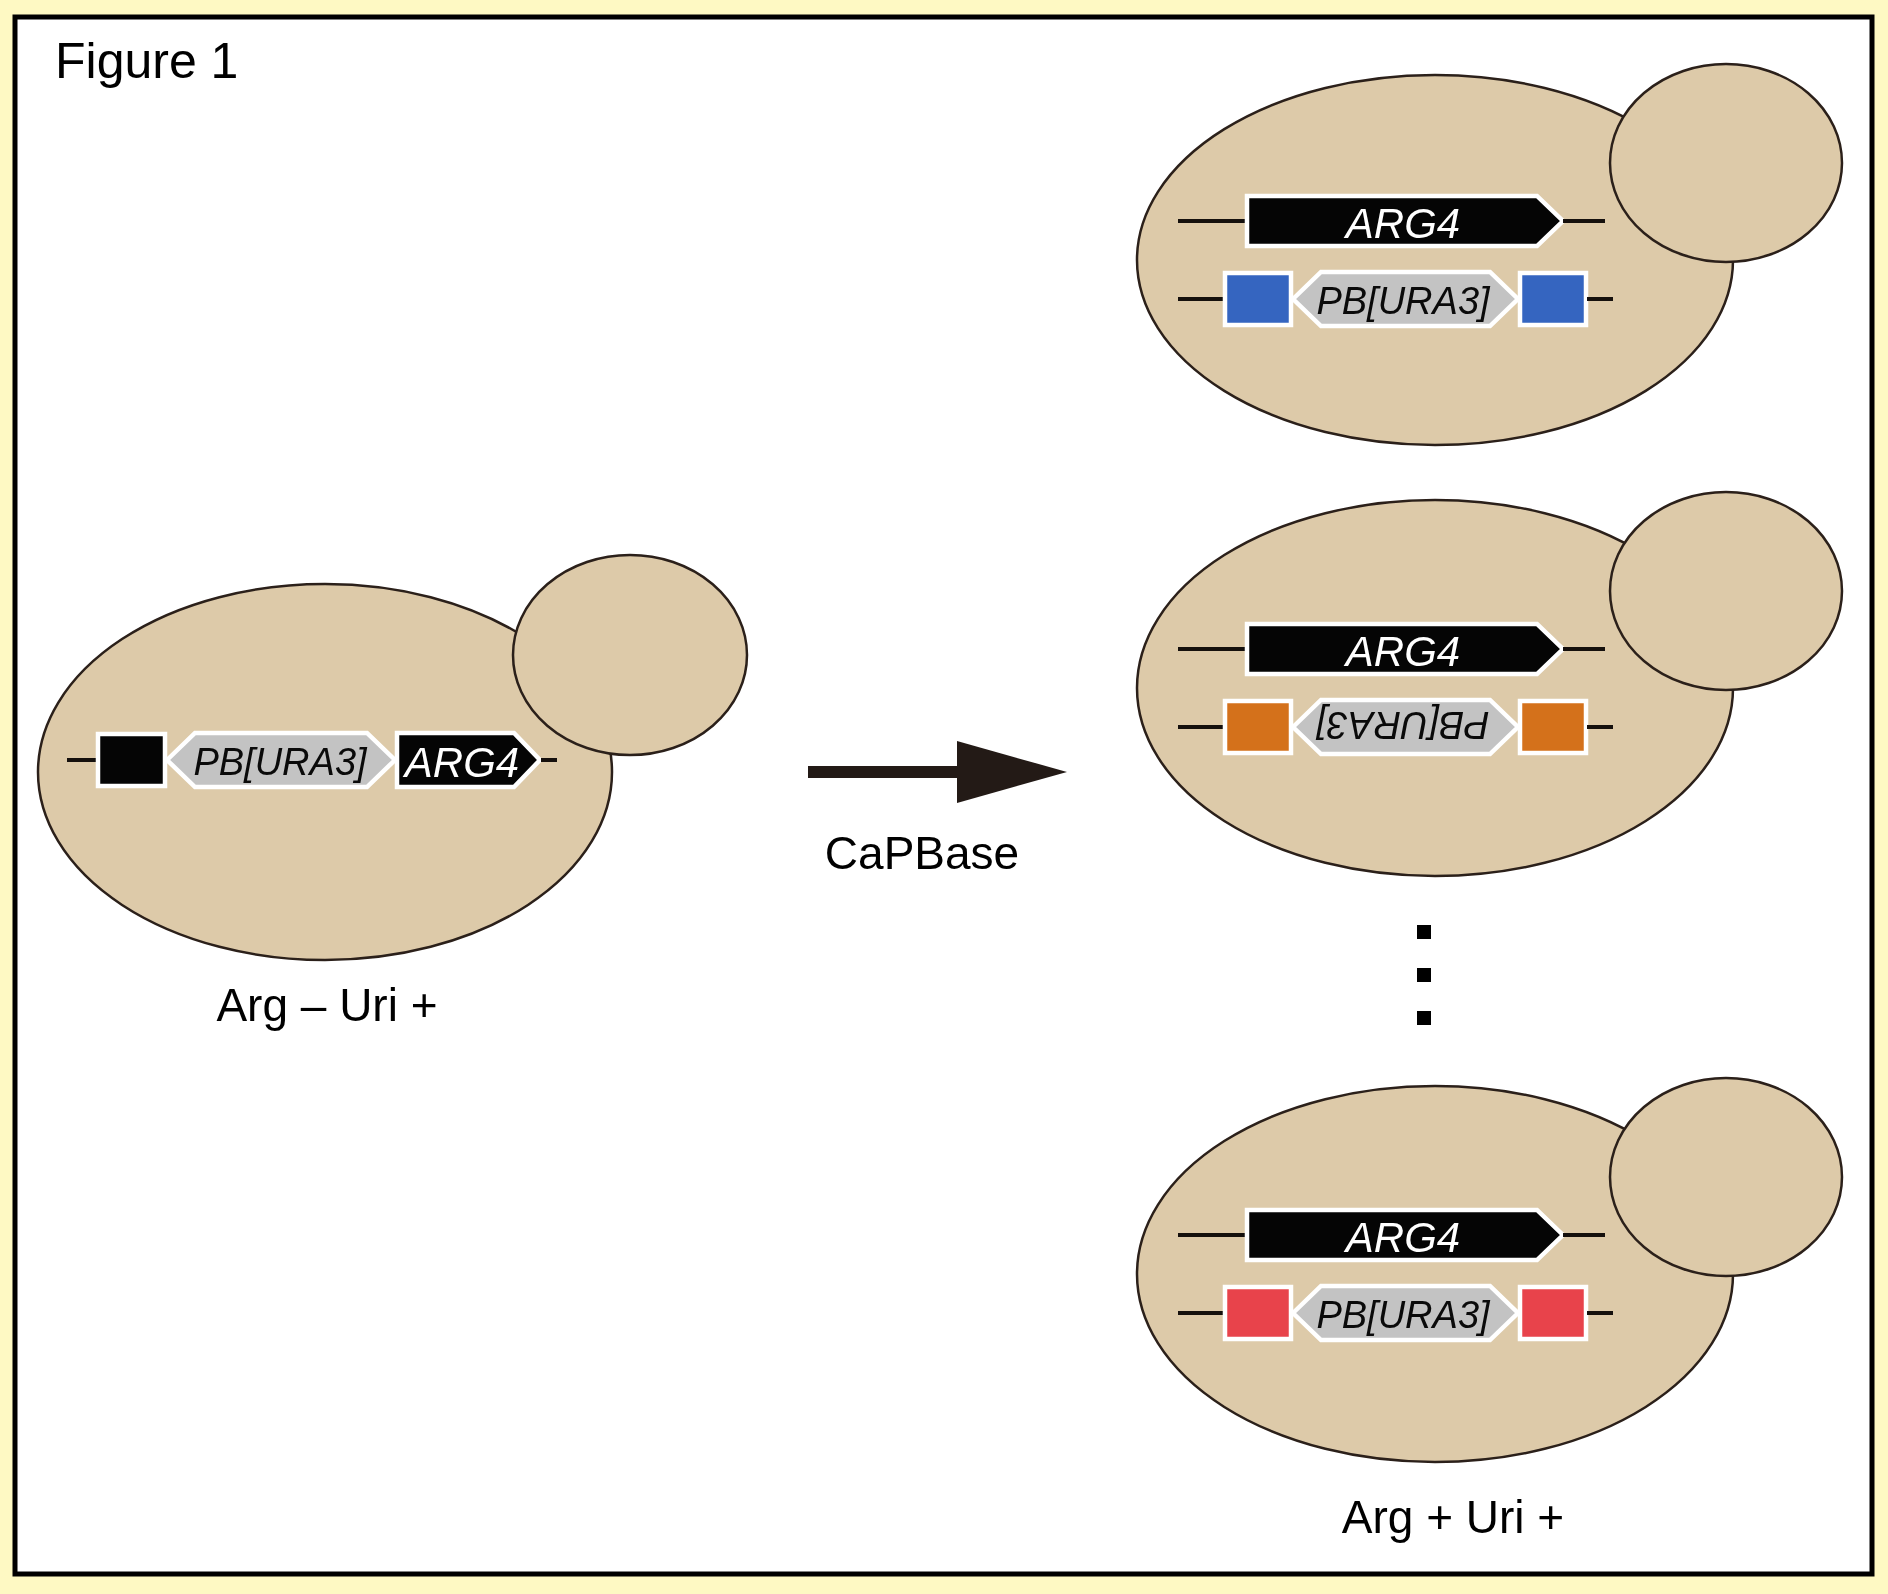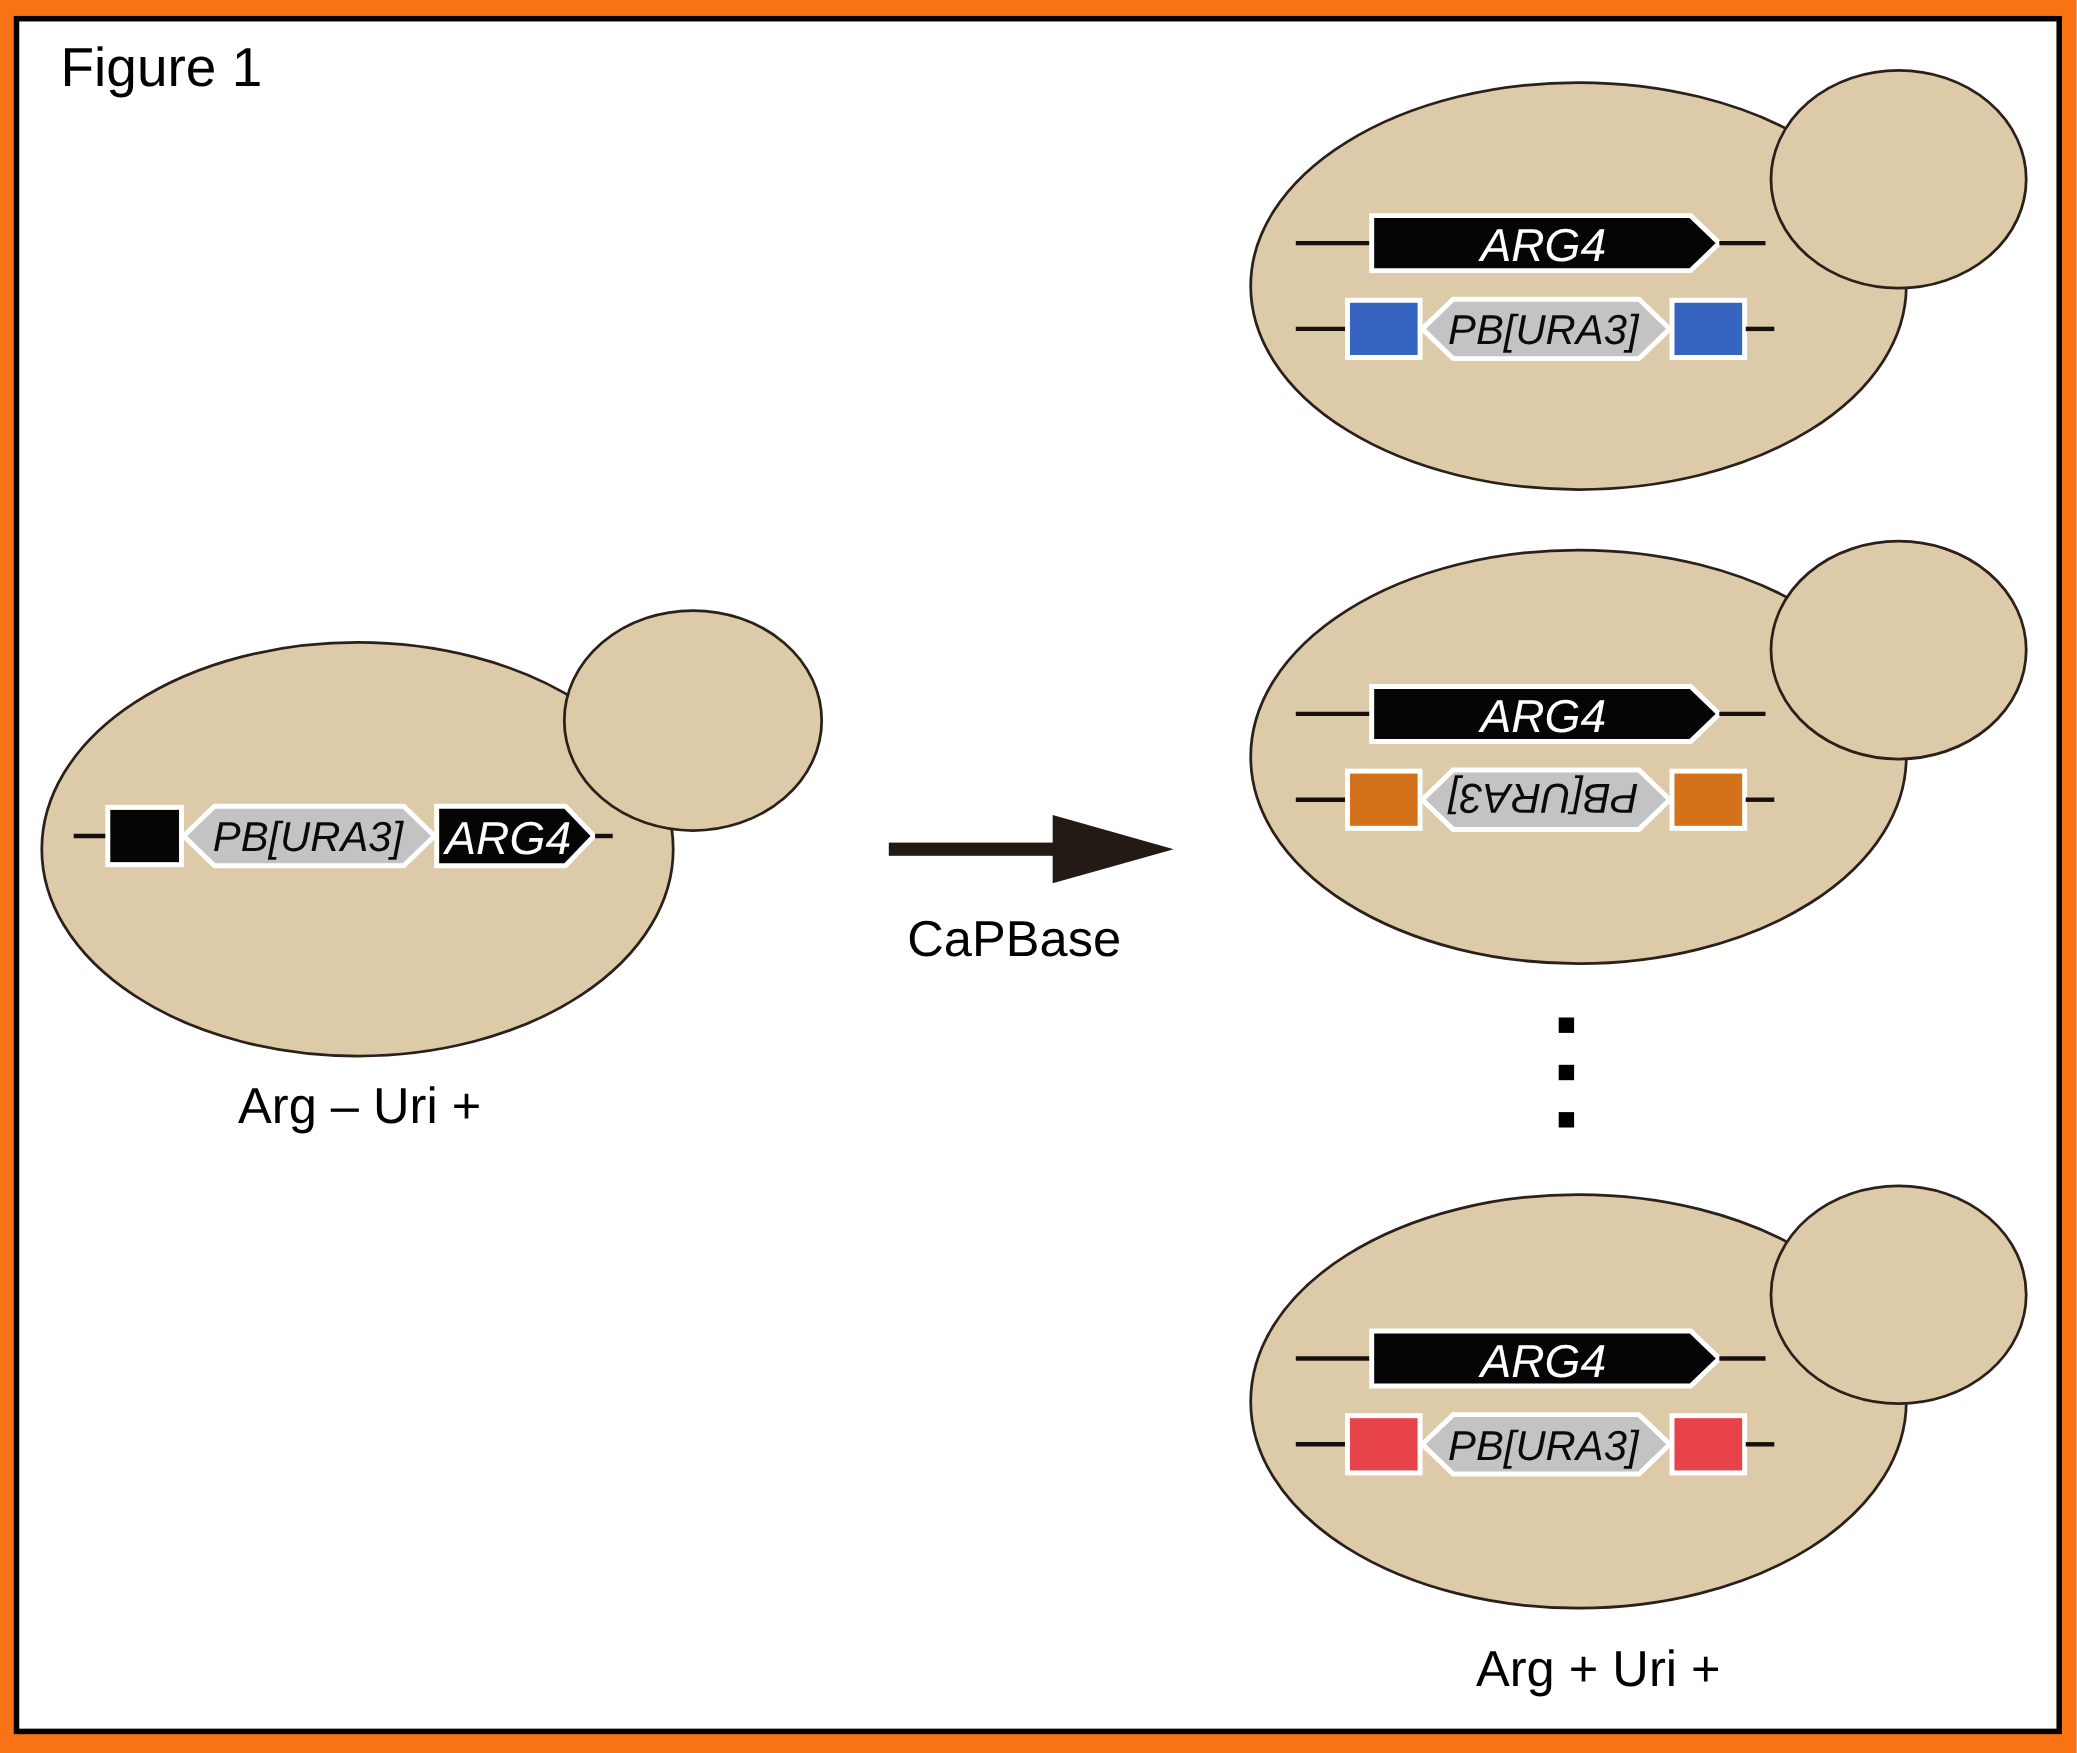--- a/index.html
+++ b/index.html
@@ -1,16 +1,16 @@
 <!DOCTYPE html>
 <html><head>
 <meta charset="utf-8">
 <style>
   html,body{margin:0;padding:0;background:#ffffff;}
-  .stage{width:1888px;height:1594px;position:relative;background:#f97316;}
+  .stage{width:1888px;height:1594px;position:relative;background:#fef9c3;}
   svg{display:block;}
   text{font-family:"Liberation Sans", sans-serif;fill:#000000;}
   .fig-title{font-size:50px;}
   .pheno{font-size:46px;text-anchor:middle;}
   .arrow-label{font-size:46px;text-anchor:middle;}
   .gene-label{font-size:42px;font-style:italic;text-anchor:middle;fill:#ffffff;}
   .pb-label{font-size:38px;font-style:italic;text-anchor:middle;fill:#0a0a0a;}
   .cell-outline{stroke:#2b201a;stroke-width:2.5;}
   .chrom{stroke:#15100d;stroke-width:4;stroke-linecap:butt;}
   .construct{stroke:#ffffff;stroke-width:4.5;}

